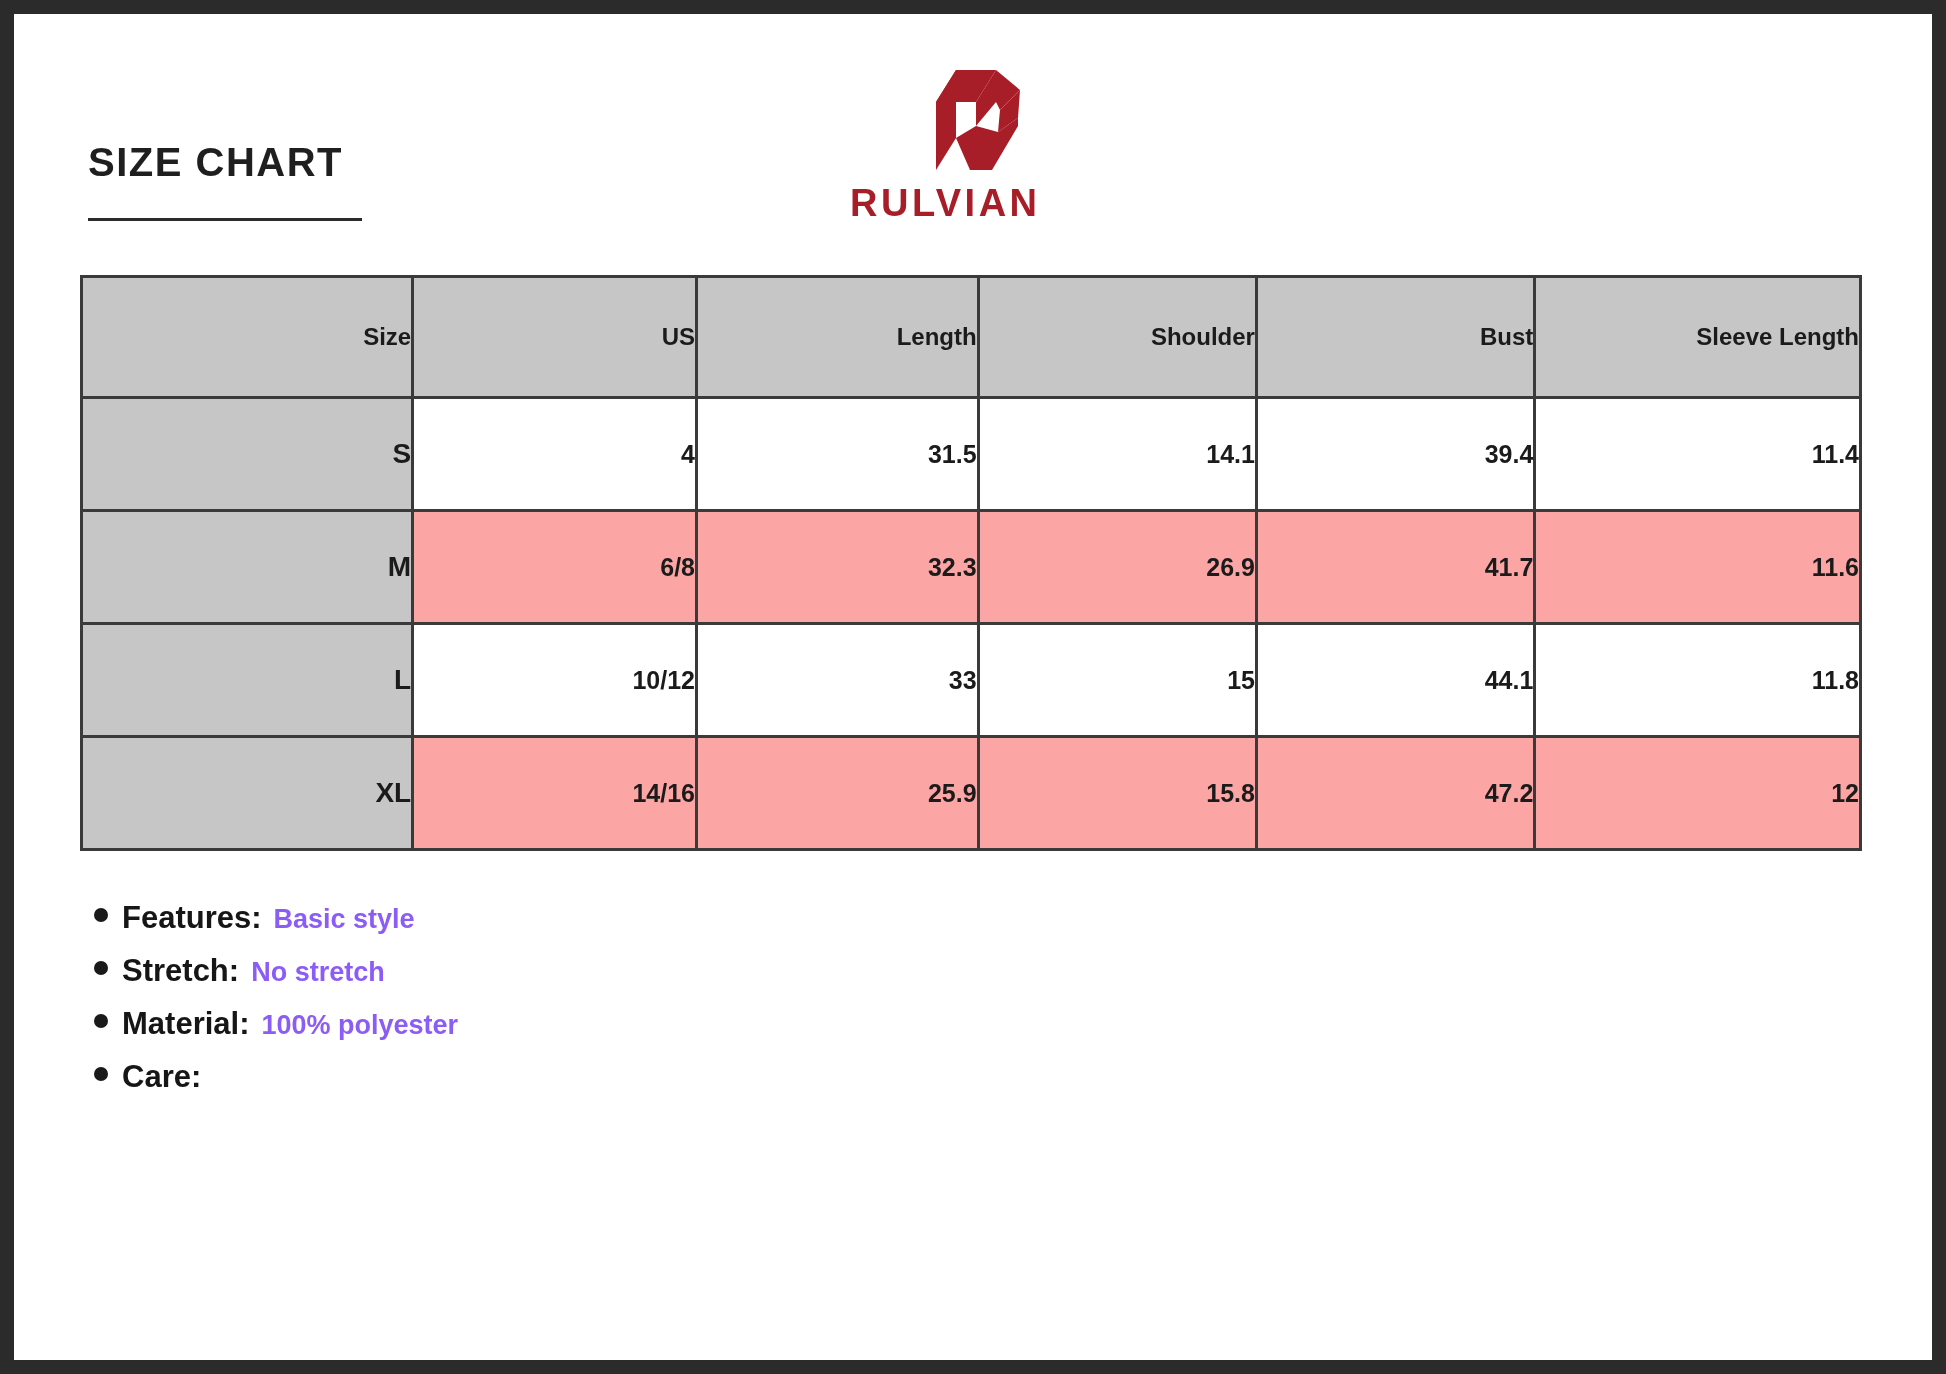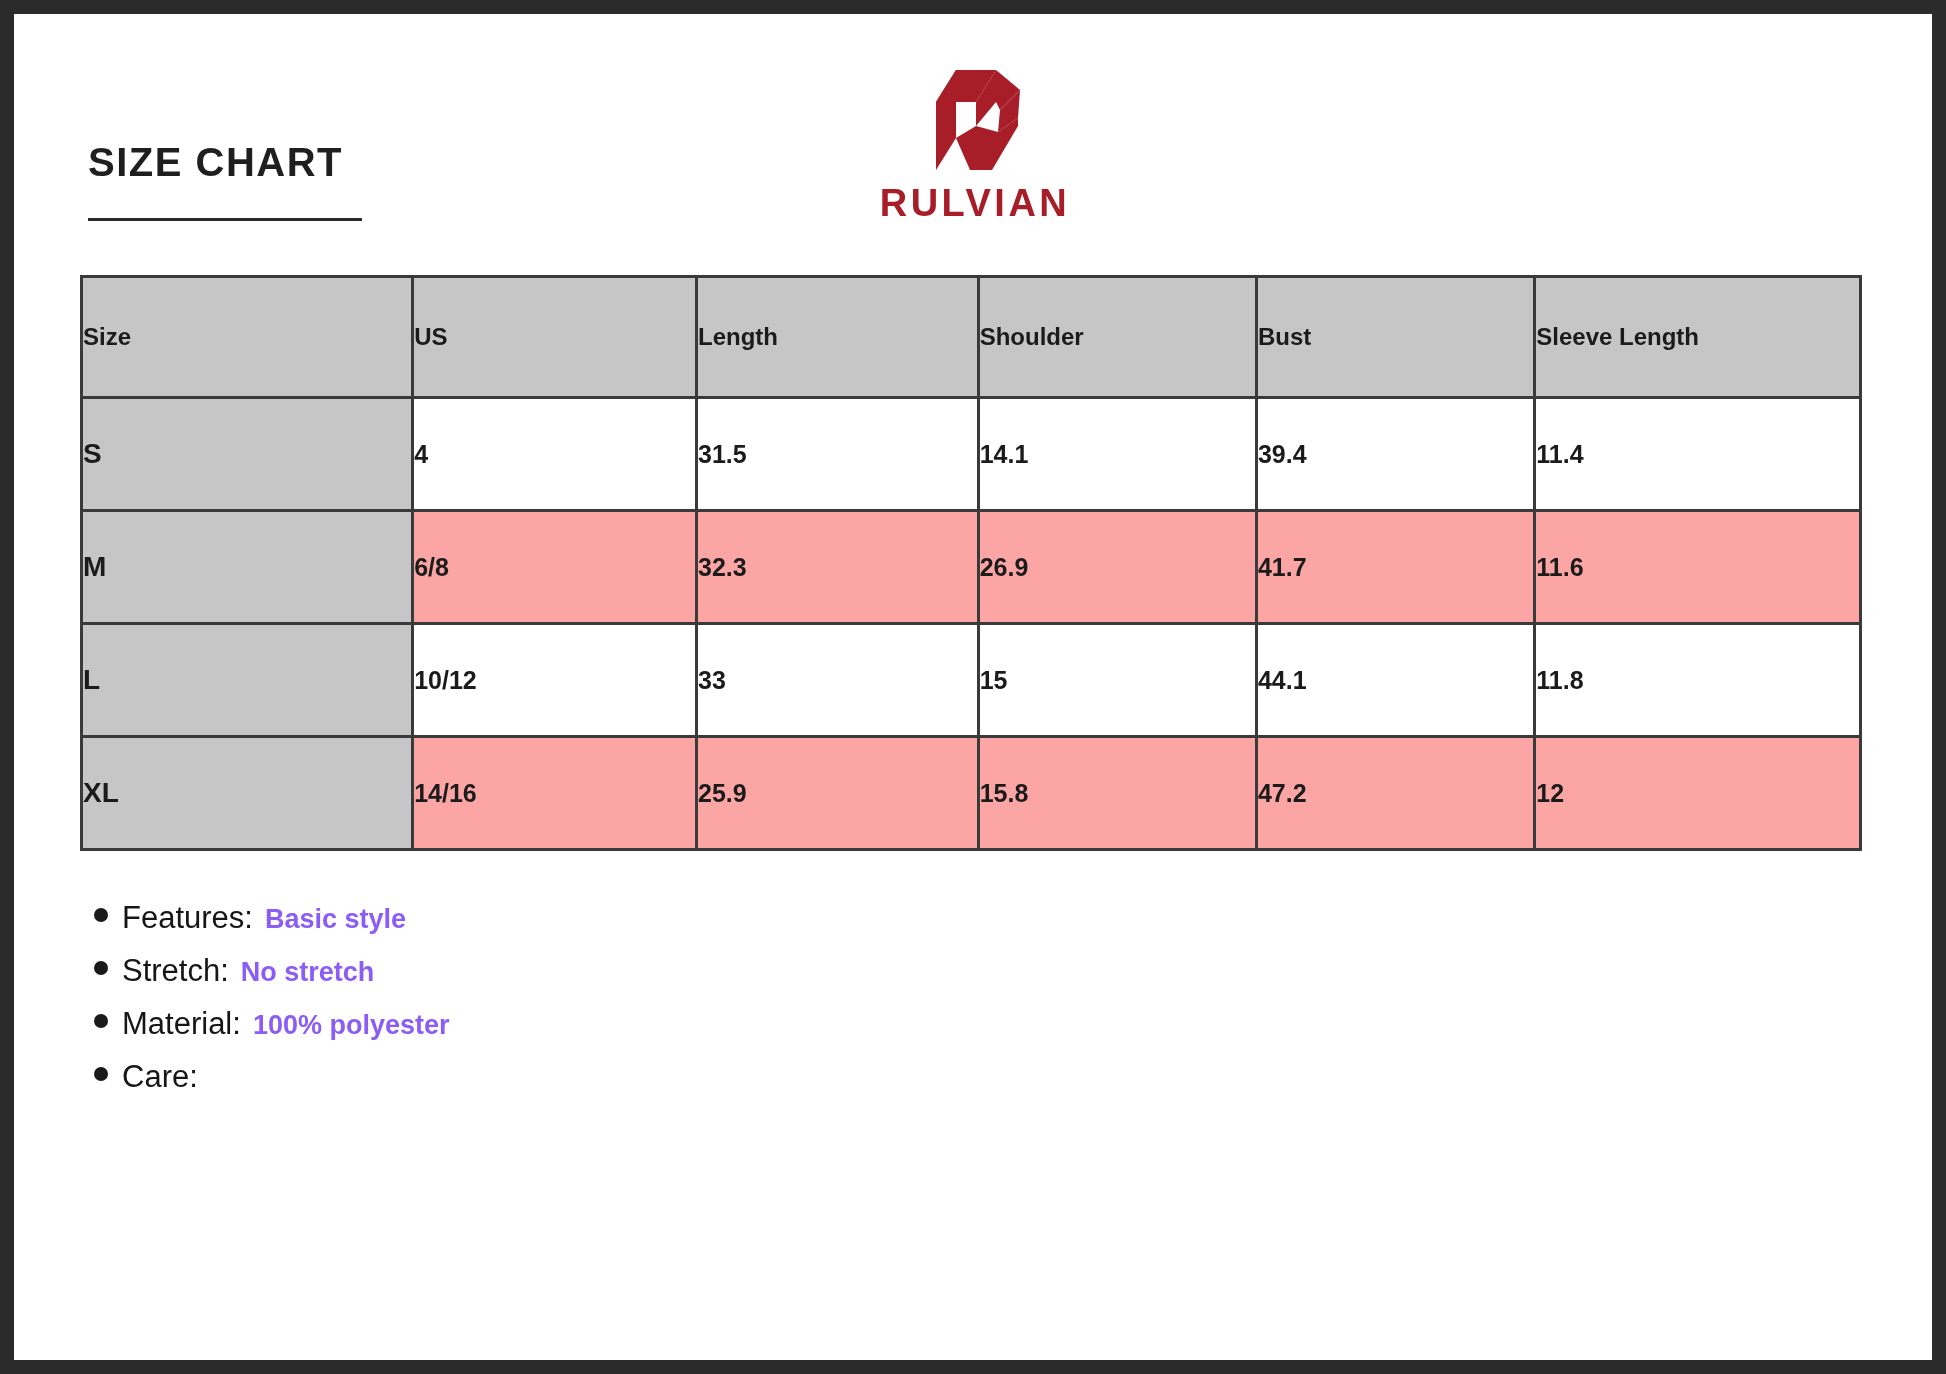--- a/index.html
+++ b/index.html
@@ -70,21 +70,21 @@
     height: 3px;
     background: #2b2b2b;
   }
 
   
   .brand {
     position: absolute;
     left: 830px;
     top: 46px;
     width: 250px;
-    text-align: center;
+    text-align: left;
   }
   .brand-mark {
     height: 108px;
     display: flex;
     align-items: flex-end;
     justify-content: center;
   }
   .brand-mark svg { display: block; }
   .brand-name {
     margin-top: 8px;
@@ -104,21 +104,21 @@
   }
   table.size-table {
     border-collapse: separate;
     border-spacing: 3px;
     width: 1782px;
     background: #3a3a3a;
     table-layout: fixed;
   }
   table.size-table th,
   table.size-table td {
-    text-align: left;
+    text-align: right;
     vertical-align: middle;
     font-size: 25px;
     font-weight: bold;
     color: #1b1b1b;
     padding: 0;
     height: 110px;
     border: 0;
   }
   table.size-table thead th {
     background: #c6c6c6;
@@ -160,21 +160,21 @@
     height: 14px;
     border-radius: 50%;
     background: #1a1a1a;
     margin-right: 14px;
     position: relative;
     top: -6px;
     flex: 0 0 auto;
   }
   .note-label {
     font-size: 31px;
-    font-weight: normal;
+    font-weight: bold;
     color: #161616;
     white-space: nowrap;
   }
   .note-value {
     font-size: 27px;
     font-weight: bold;
     color: #8b5cf6;
     margin-left: 12px;
     white-space: nowrap;
   }

